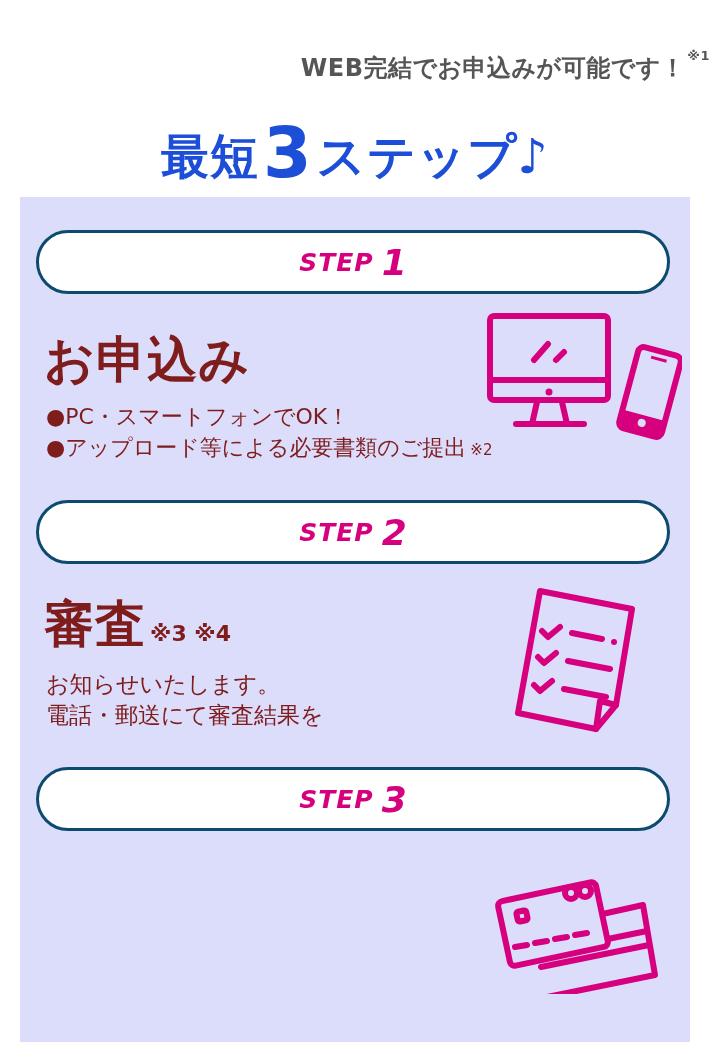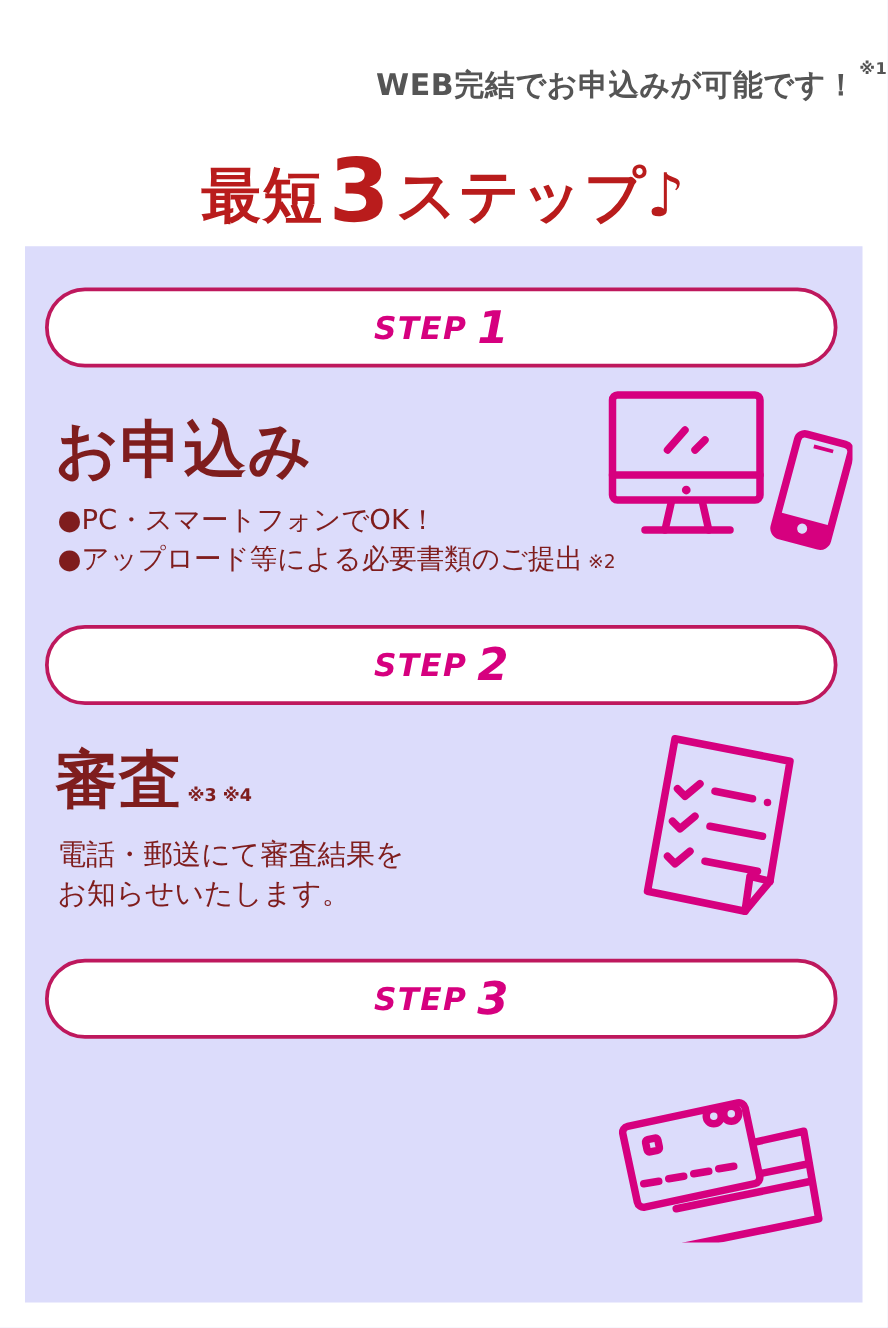--- a/index.html
+++ b/index.html
@@ -2,30 +2,30 @@
 <html><head>
 <meta charset="utf-8">
 <style>
   html, body { margin:0; padding:0; background:#ffffff; }
   body { width:710px; height:1062px; position:relative; overflow:hidden;
          font-family:"DejaVu Sans","Liberation Sans",sans-serif; }
   .lead { position:absolute; left:0; top:52px; width:710px; text-align:right;
           font-size:24px; color:#555555; font-weight:bold; letter-spacing:0.5px; }
   .lead sup { font-size:13px; vertical-align:top; position:relative; top:-4px; margin-left:2px; }
   .title { position:absolute; left:0; top:108px; width:710px; text-align:center;
-           color:#b91c1c; font-weight:bold; font-size:48px; letter-spacing:1px; }
+           color:#1d4ed8; font-weight:bold; font-size:48px; letter-spacing:1px; }
   .title .big { font-size:70px; font-family:"DejaVu Sans",sans-serif; margin:0 4px; position:relative; top:4px; }
   .panel { position:absolute; left:20px; top:197px; width:670px; height:845px; background:#dcdcfb; }
   .pill { position:absolute; left:16px; width:634px; height:64px; background:#ffffff;
-          border:3px solid #be185d; border-radius:34px; box-sizing:border-box;
+          border:3px solid #0c4a6e; border-radius:34px; box-sizing:border-box;
           display:flex; align-items:center; justify-content:center; color:#d6007f; }
   .pill .step { font-style:italic; font-weight:bold; font-size:25px; letter-spacing:1px; font-family:"DejaVu Sans",sans-serif; }
   .pill .num { font-style:italic; font-weight:bold; font-size:36px; margin-left:8px; font-family:"DejaVu Sans",sans-serif; }
   .h { position:absolute; left:24px; color:#7f1d1d; font-weight:bold; font-size:50px; letter-spacing:1px; }
-  .h .note { font-size:14px; letter-spacing:0; margin-left:4px; }
+  .h .note { font-size:22px; letter-spacing:0; margin-left:4px; }
   .body { position:absolute; left:26px; color:#7f1d1d; font-weight:normal; font-size:23px; line-height:31px; }
   .body .note { font-size:15px; margin-left:4px; }
   .icon { position:absolute; }
 </style>
 </head>
 <body>
 
 <div class="lead">
   <span>WEB完結でお申込みが可能です！</span><sup>※1</sup>
 </div>
@@ -64,22 +64,22 @@
   </svg>
 
   <div class="pill" style="top:303px">
     <span class="step">STEP</span>
       <span class="num">2</span>
   </div>
   <div class="h" style="top:394px">
     <span>審査</span><span class="note">※3  ※4</span>
   </div>
   <div class="body" style="top:472px">
+    <div>お知らせいたします。</div>
     <div>電話・郵送にて審査結果を</div>
-    <div>お知らせいたします。</div>
   </div>
   <svg class="icon" style="left:490px; top:390px" width="130" height="150" viewBox="0 0 130 150">
     <g fill="none" stroke="#d6007f" stroke-width="6" stroke-linejoin="round" stroke-linecap="round">
       <path d="M30 4 L122 22 L106 118 L86 142 L8 126 Z"></path>
       <path d="M106 118 L90 114 L86 142"></path>
       <path d="M32 44 L38 50 L50 40"></path>
       <line x1="62" y1="46" x2="92" y2="52"></line>
       <path d="M28 70 L34 76 L46 66"></path>
       <line x1="58" y1="74" x2="100" y2="82"></line>
       <path d="M24 98 L30 104 L42 94"></path>

